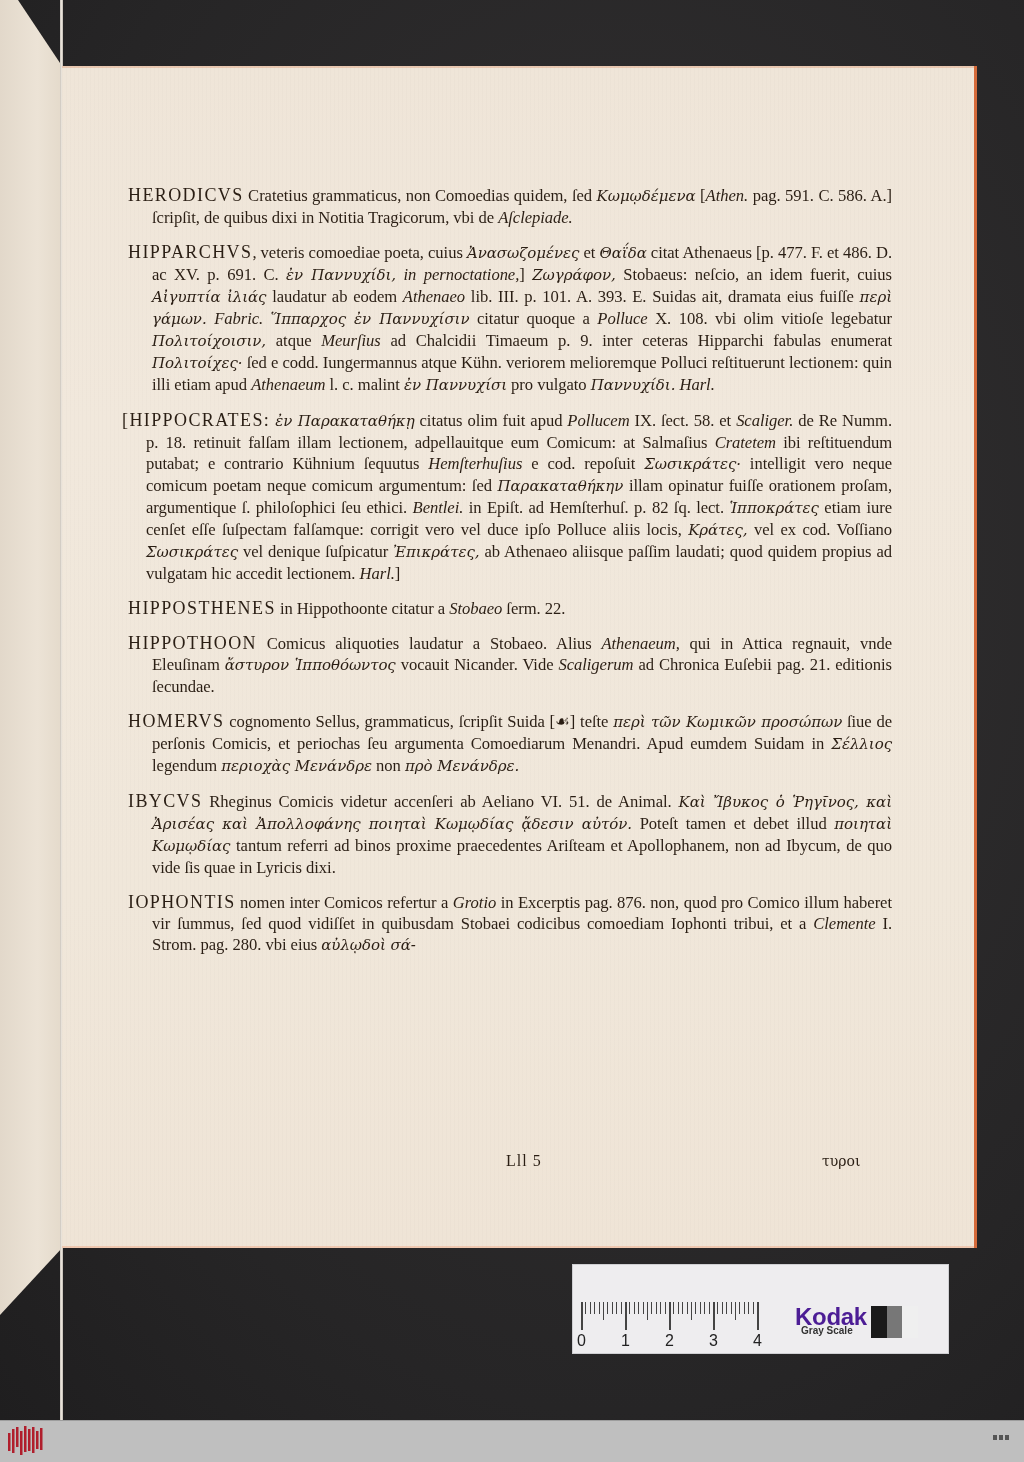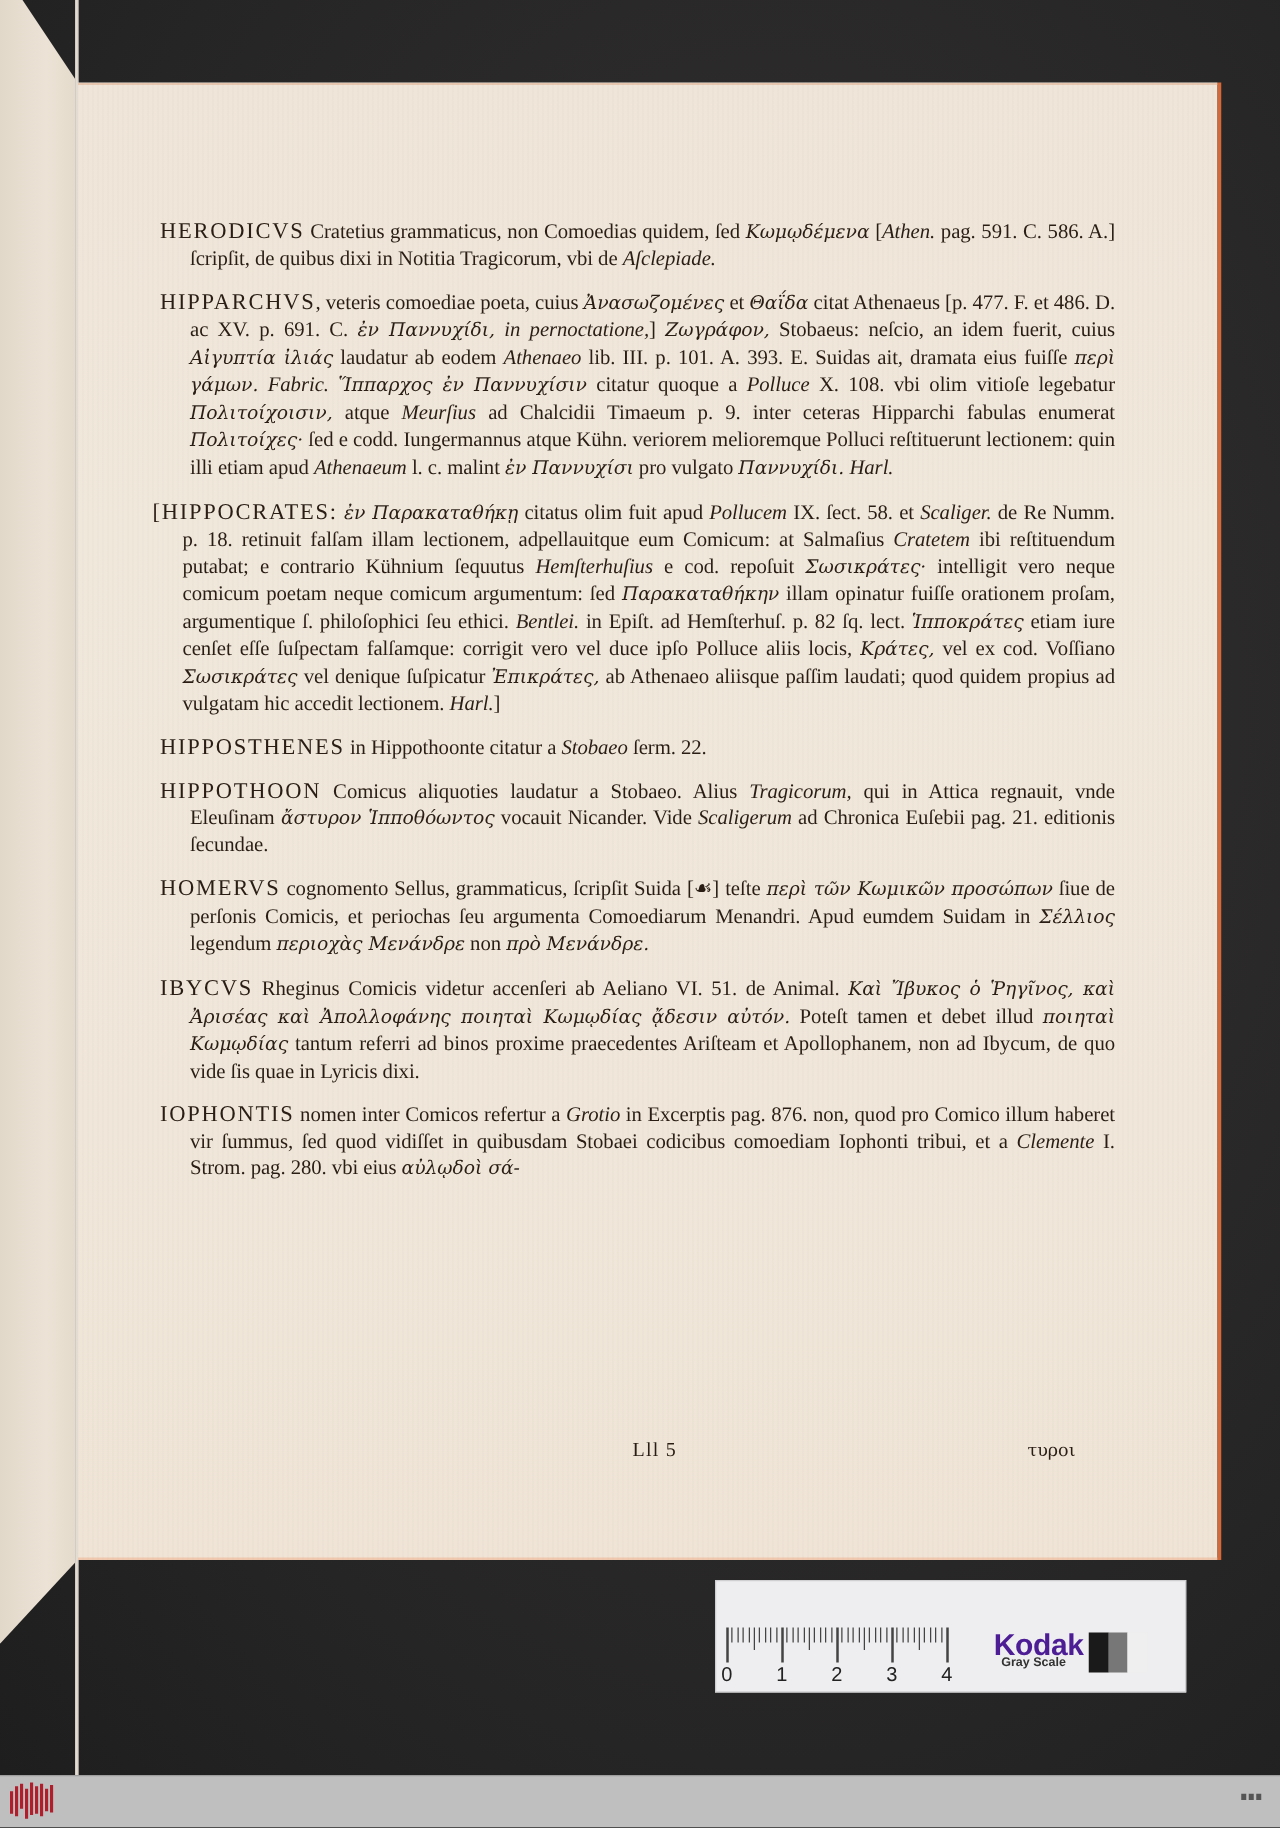--- a/index.html
+++ b/index.html
@@ -62,21 +62,21 @@
       position: absolute; left: 276px; top: -2px; font-size: 18px; letter-spacing: 0.6px;
     }
     .rh-right {
       position: absolute; left: 594px; top: -2px; font-style: italic; font-size: 17px;
     }
     .rh-page {
       position: absolute; left: 752px; top: 0; font-size: 16px;
     }
     
     .content {
-      position: absolute; left: 66px; top: 108px; width: 764px;
+      position: absolute; left: 66px; top: 119px; width: 764px;
       font-size: 16.6px; line-height: 21px; text-align: justify;
       letter-spacing: -0.05px;
     }
     .entry { margin-bottom: 14px; padding-left: 24px; text-indent: -24px; }
     .entry.bracketed { margin-left: -6px; }
     .lemma {
       font-size: 18px; letter-spacing: 1.4px; font-weight: normal;
     }
     .it { font-style: italic; }
     .gr { font-style: italic; font-family: "DejaVu Serif", serif; font-size: 15px; }
@@ -138,21 +138,21 @@
 
 <div class="page">
   <div class="ghost"></div>
 
 
   <div class="content" id="entries">
       <p class="entry"><span class="lemma">HERODICVS</span><span> Cratetius grammaticus, non Comoedias quidem, ſed </span><span class="gr">Κωμῳδέμενα</span><span> [</span><span class="it">Athen.</span><span> pag. 591. C. 586. A.] ſcripſit, de quibus dixi in Notitia Tragicorum, vbi de </span><span class="it">Aſclepiade.</span></p>
       <p class="entry"><span class="lemma">HIPPARCHVS</span><span>, veteris comoediae poeta, cuius </span><span class="gr">Ἀνασωζομένες</span><span> et </span><span class="gr">Θαΐδα</span><span> citat Athenaeus [p. 477. F. et 486. D. ac XV. p. 691. C. </span><span class="gr">ἐν Παννυχίδι,</span><span> </span><span class="it">in pernoctatione,</span><span>] </span><span class="gr">Ζωγράφον,</span><span> Stobaeus: neſcio, an idem fuerit, cuius </span><span class="gr">Αἰγυπτία ἰλιάς</span><span> laudatur ab eodem </span><span class="it">Athenaeo</span><span> lib. III. p. 101. A. 393. E. Suidas ait, dramata eius fuiſſe </span><span class="gr">περὶ γάμων.</span><span> </span><span class="it">Fabric.</span><span> </span><span class="gr">Ἵππαρχος ἐν Παννυχίσιν</span><span> citatur quoque a </span><span class="it">Polluce</span><span> X. 108. vbi olim vitioſe legebatur </span><span class="gr">Πολιτοίχοισιν,</span><span> atque </span><span class="it">Meurſius</span><span> ad Chalcidii Timaeum p. 9. inter ceteras Hipparchi fabulas enumerat </span><span class="gr">Πολιτοίχες·</span><span> ſed e codd. Iungermannus atque Kühn. veriorem melioremque Polluci reſtituerunt lectionem: quin illi etiam apud </span><span class="it">Athenaeum</span><span> l. c. malint </span><span class="gr">ἐν Παννυχίσι</span><span> pro vulgato </span><span class="gr">Παννυχίδι.</span><span> </span><span class="it">Harl.</span></p>
       <p class="entry bracketed"><span class="lemma">[HIPPOCRATES:</span><span> </span><span class="gr">ἐν Παρακαταθήκῃ</span><span> citatus olim fuit apud </span><span class="it">Pollucem</span><span> IX. ſect. 58. et </span><span class="it">Scaliger.</span><span> de Re Numm. p. 18. retinuit falſam illam lectionem, adpellauitque eum Comicum: at Salmaſius </span><span class="it">Cratetem</span><span> ibi reſtituendum putabat; e contrario Kühnium ſequutus </span><span class="it">Hemſterhuſius</span><span> e cod. repoſuit </span><span class="gr">Σωσικράτες·</span><span> intelligit vero neque comicum poetam neque comicum argumentum: ſed </span><span class="gr">Παρακαταθήκην</span><span> illam opinatur fuiſſe orationem proſam, argumentique ſ. philoſophici ſeu ethici. </span><span class="it">Bentlei.</span><span> in Epiſt. ad Hemſterhuſ. p. 82 ſq. lect. </span><span class="gr">Ἱπποκράτες</span><span> etiam iure cenſet eſſe ſuſpectam falſamque: corrigit vero vel duce ipſo Polluce aliis locis, </span><span class="gr">Κράτες,</span><span> vel ex cod. Voſſiano </span><span class="gr">Σωσικράτες</span><span> vel denique ſuſpicatur </span><span class="gr">Ἐπικράτες,</span><span> ab Athenaeo aliisque paſſim laudati; quod quidem propius ad vulgatam hic accedit lectionem. </span><span class="it">Harl.</span><span>]</span></p>
       <p class="entry"><span class="lemma">HIPPOSTHENES</span><span> in Hippothoonte citatur a </span><span class="it">Stobaeo</span><span> ſerm. 22.</span></p>
-      <p class="entry"><span class="lemma">HIPPOTHOON</span><span> Comicus aliquoties laudatur a Stobaeo. Alius </span><span class="it">Tragicorum,</span><span> qui in Attica regnauit, vnde Eleuſinam </span><span class="gr">ἄστυρον Ἱπποθόωντος</span><span> vocauit Nicander. Vide </span><span class="it">Scaligerum</span><span> ad Chronica Euſebii pag. 21. editionis ſecundae.</span></p>
+      <p class="entry"><span class="lemma">HIPPOTHOON</span><span> Comicus aliquoties laudatur a Stobaeo. Alius </span><span class="it">Athenaeum,</span><span> qui in Attica regnauit, vnde Eleuſinam </span><span class="gr">ἄστυρον Ἱπποθόωντος</span><span> vocauit Nicander. Vide </span><span class="it">Scaligerum</span><span> ad Chronica Euſebii pag. 21. editionis ſecundae.</span></p>
       <p class="entry"><span class="lemma">HOMERVS</span><span> cognomento Sellus, grammaticus, ſcripſit Suida [☙] teſte </span><span class="gr">περὶ τῶν Κωμικῶν προσώπων</span><span> ſiue de perſonis Comicis, et periochas ſeu argumenta Comoediarum Menandri. Apud eumdem Suidam in </span><span class="gr">Σέλλιος</span><span> legendum </span><span class="gr">περιοχὰς Μενάνδρε</span><span> non </span><span class="gr">πρὸ Μενάνδρε.</span></p>
       <p class="entry"><span class="lemma">IBYCVS</span><span> Rheginus Comicis videtur accenſeri ab Aeliano VI. 51. de Animal. </span><span class="gr">Καὶ Ἴβυκος ὁ Ῥηγῖνος, καὶ Ἀρισέας καὶ Ἀπολλοφάνης ποιηταὶ Κωμῳδίας ᾄδεσιν αὐτόν.</span><span> Poteſt tamen et debet illud </span><span class="gr">ποιηταὶ Κωμῳδίας</span><span> tantum referri ad binos proxime praecedentes Ariſteam et Apollophanem, non ad Ibycum, de quo vide ſis quae in Lyricis dixi.</span></p>
       <p class="entry"><span class="lemma">IOPHONTIS</span><span> nomen inter Comicos refertur a </span><span class="it">Grotio</span><span> in Excerptis pag. 876. non, quod pro Comico illum haberet vir ſummus, ſed quod vidiſſet in quibusdam Stobaei codicibus comoediam Iophonti tribui, et a </span><span class="it">Clemente</span><span> I. Strom. pag. 280. vbi eius </span><span class="gr">αὐλῳδοὶ σά-</span></p>
     </div>
 
   <div class="sig">Lll 5</div>
   <div class="catch">τυροι</div>
 </div>
 
 <div class="chart-card">

